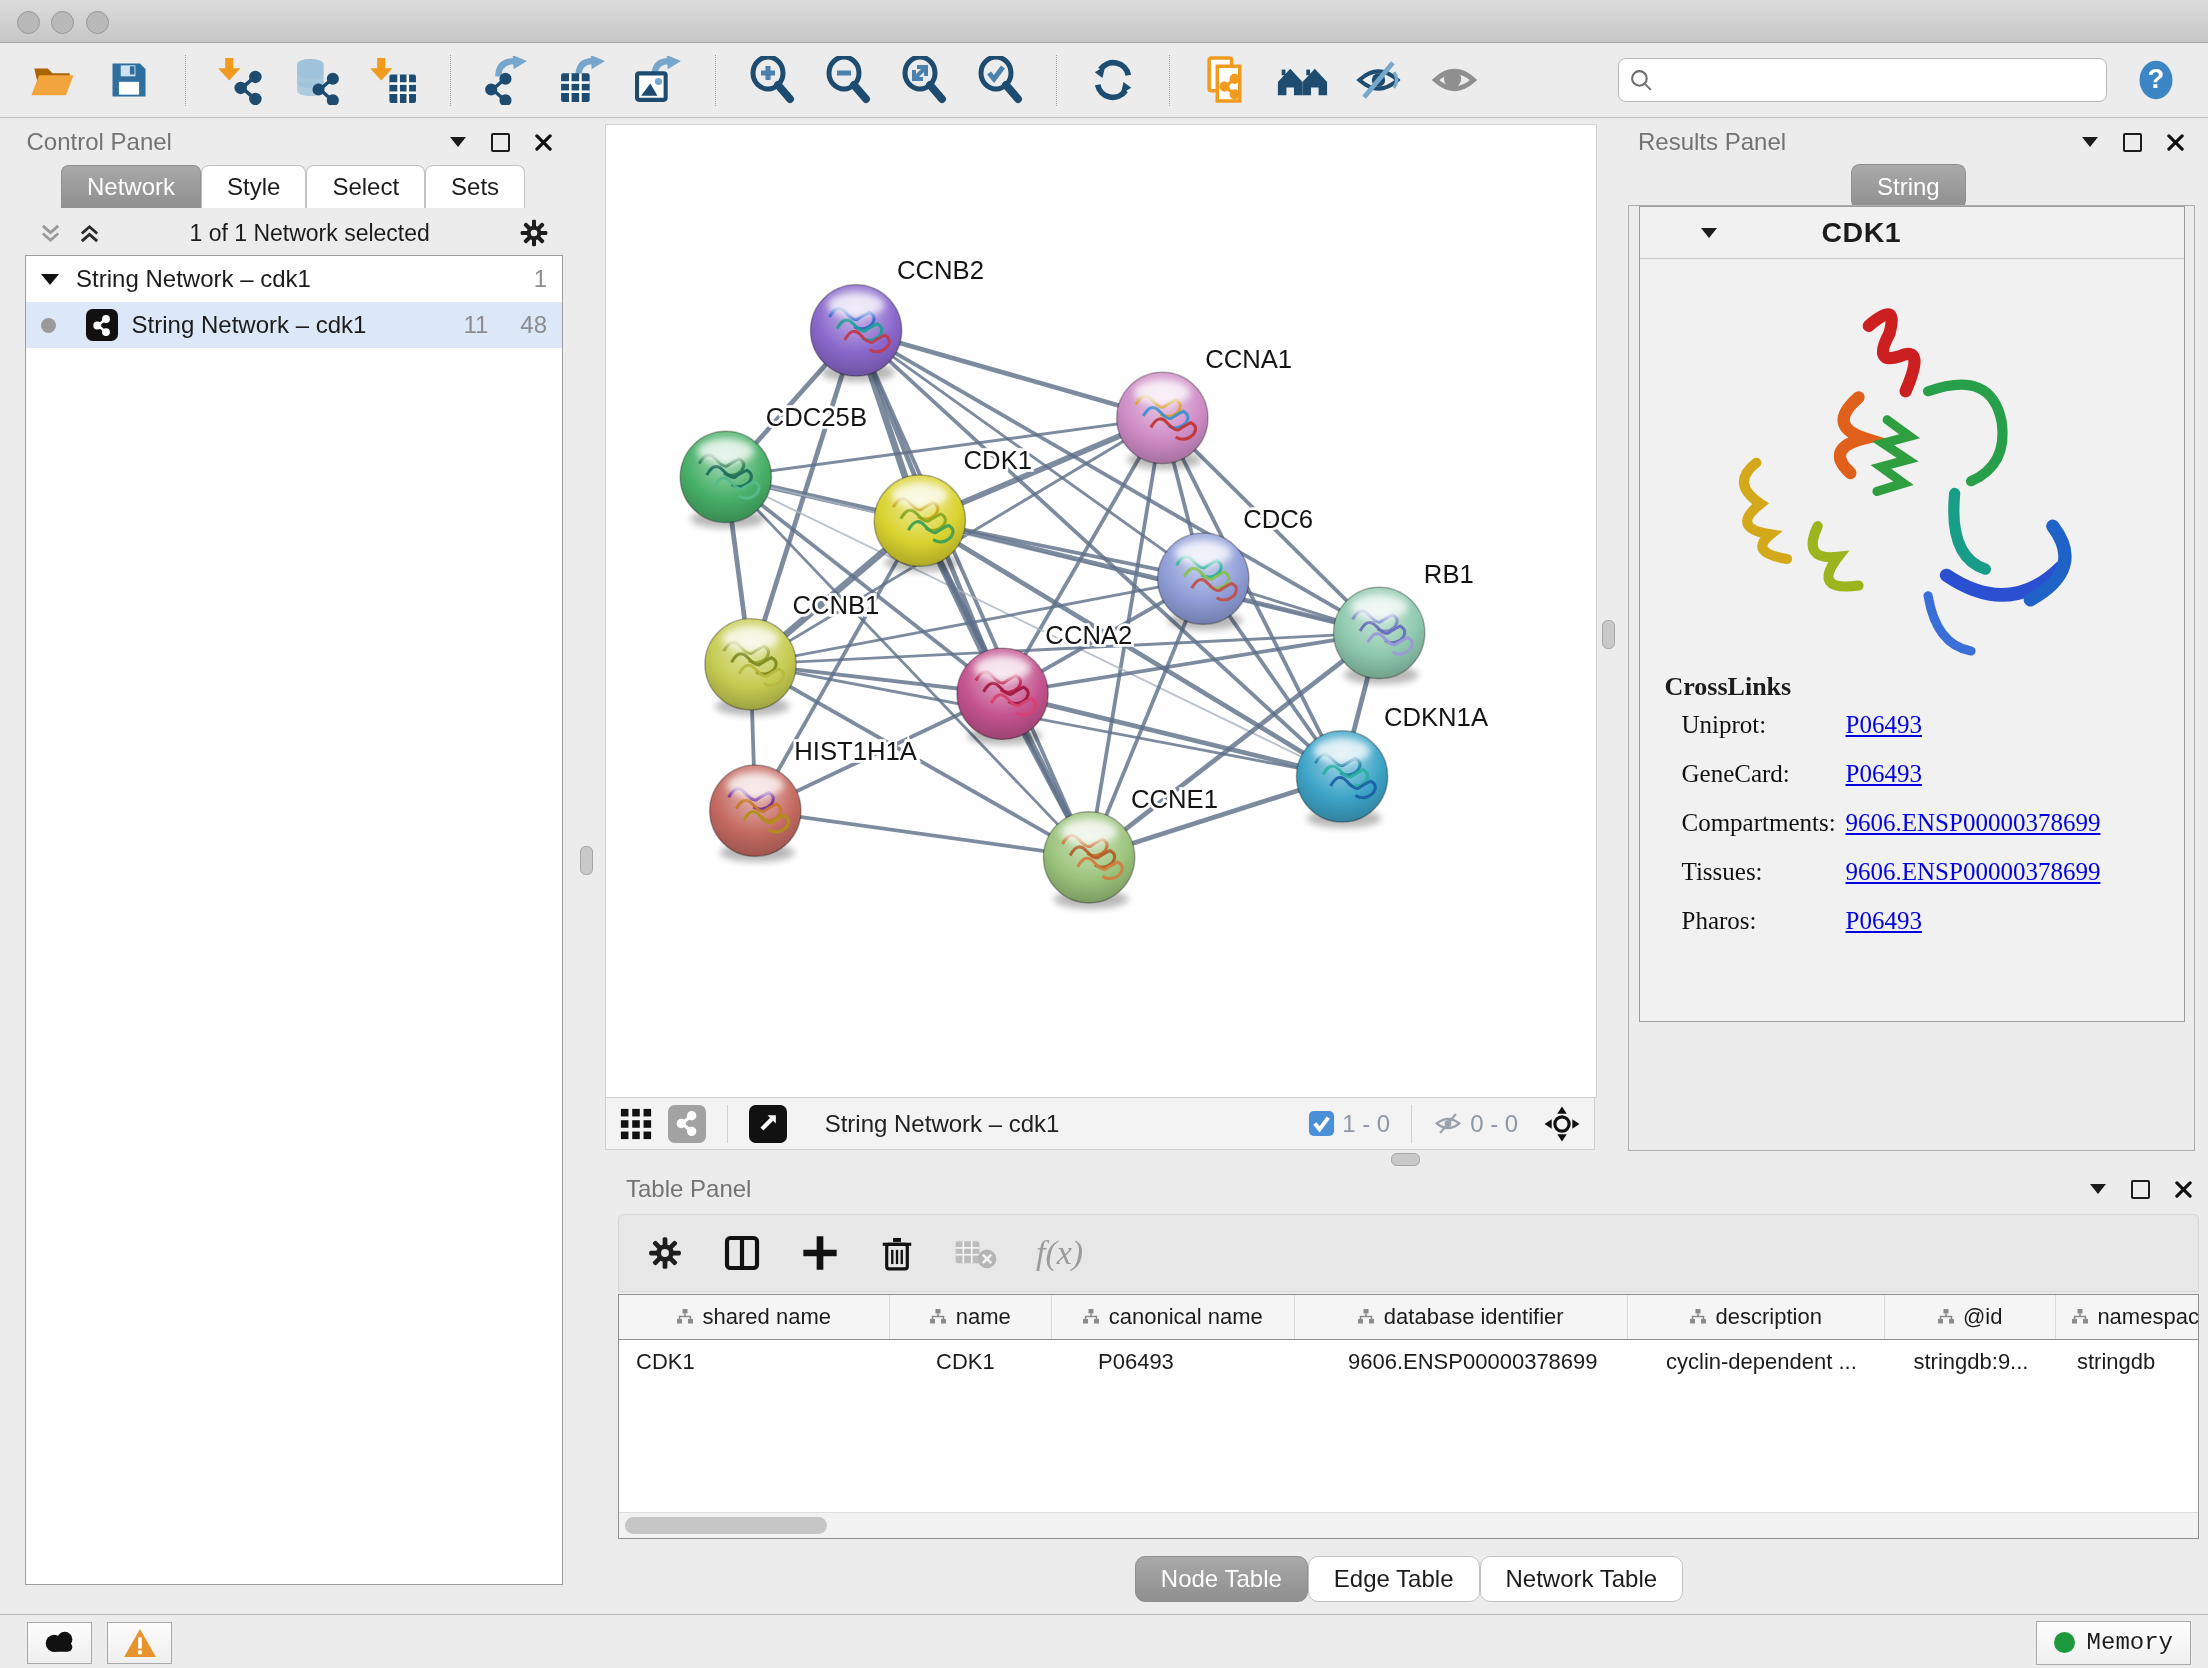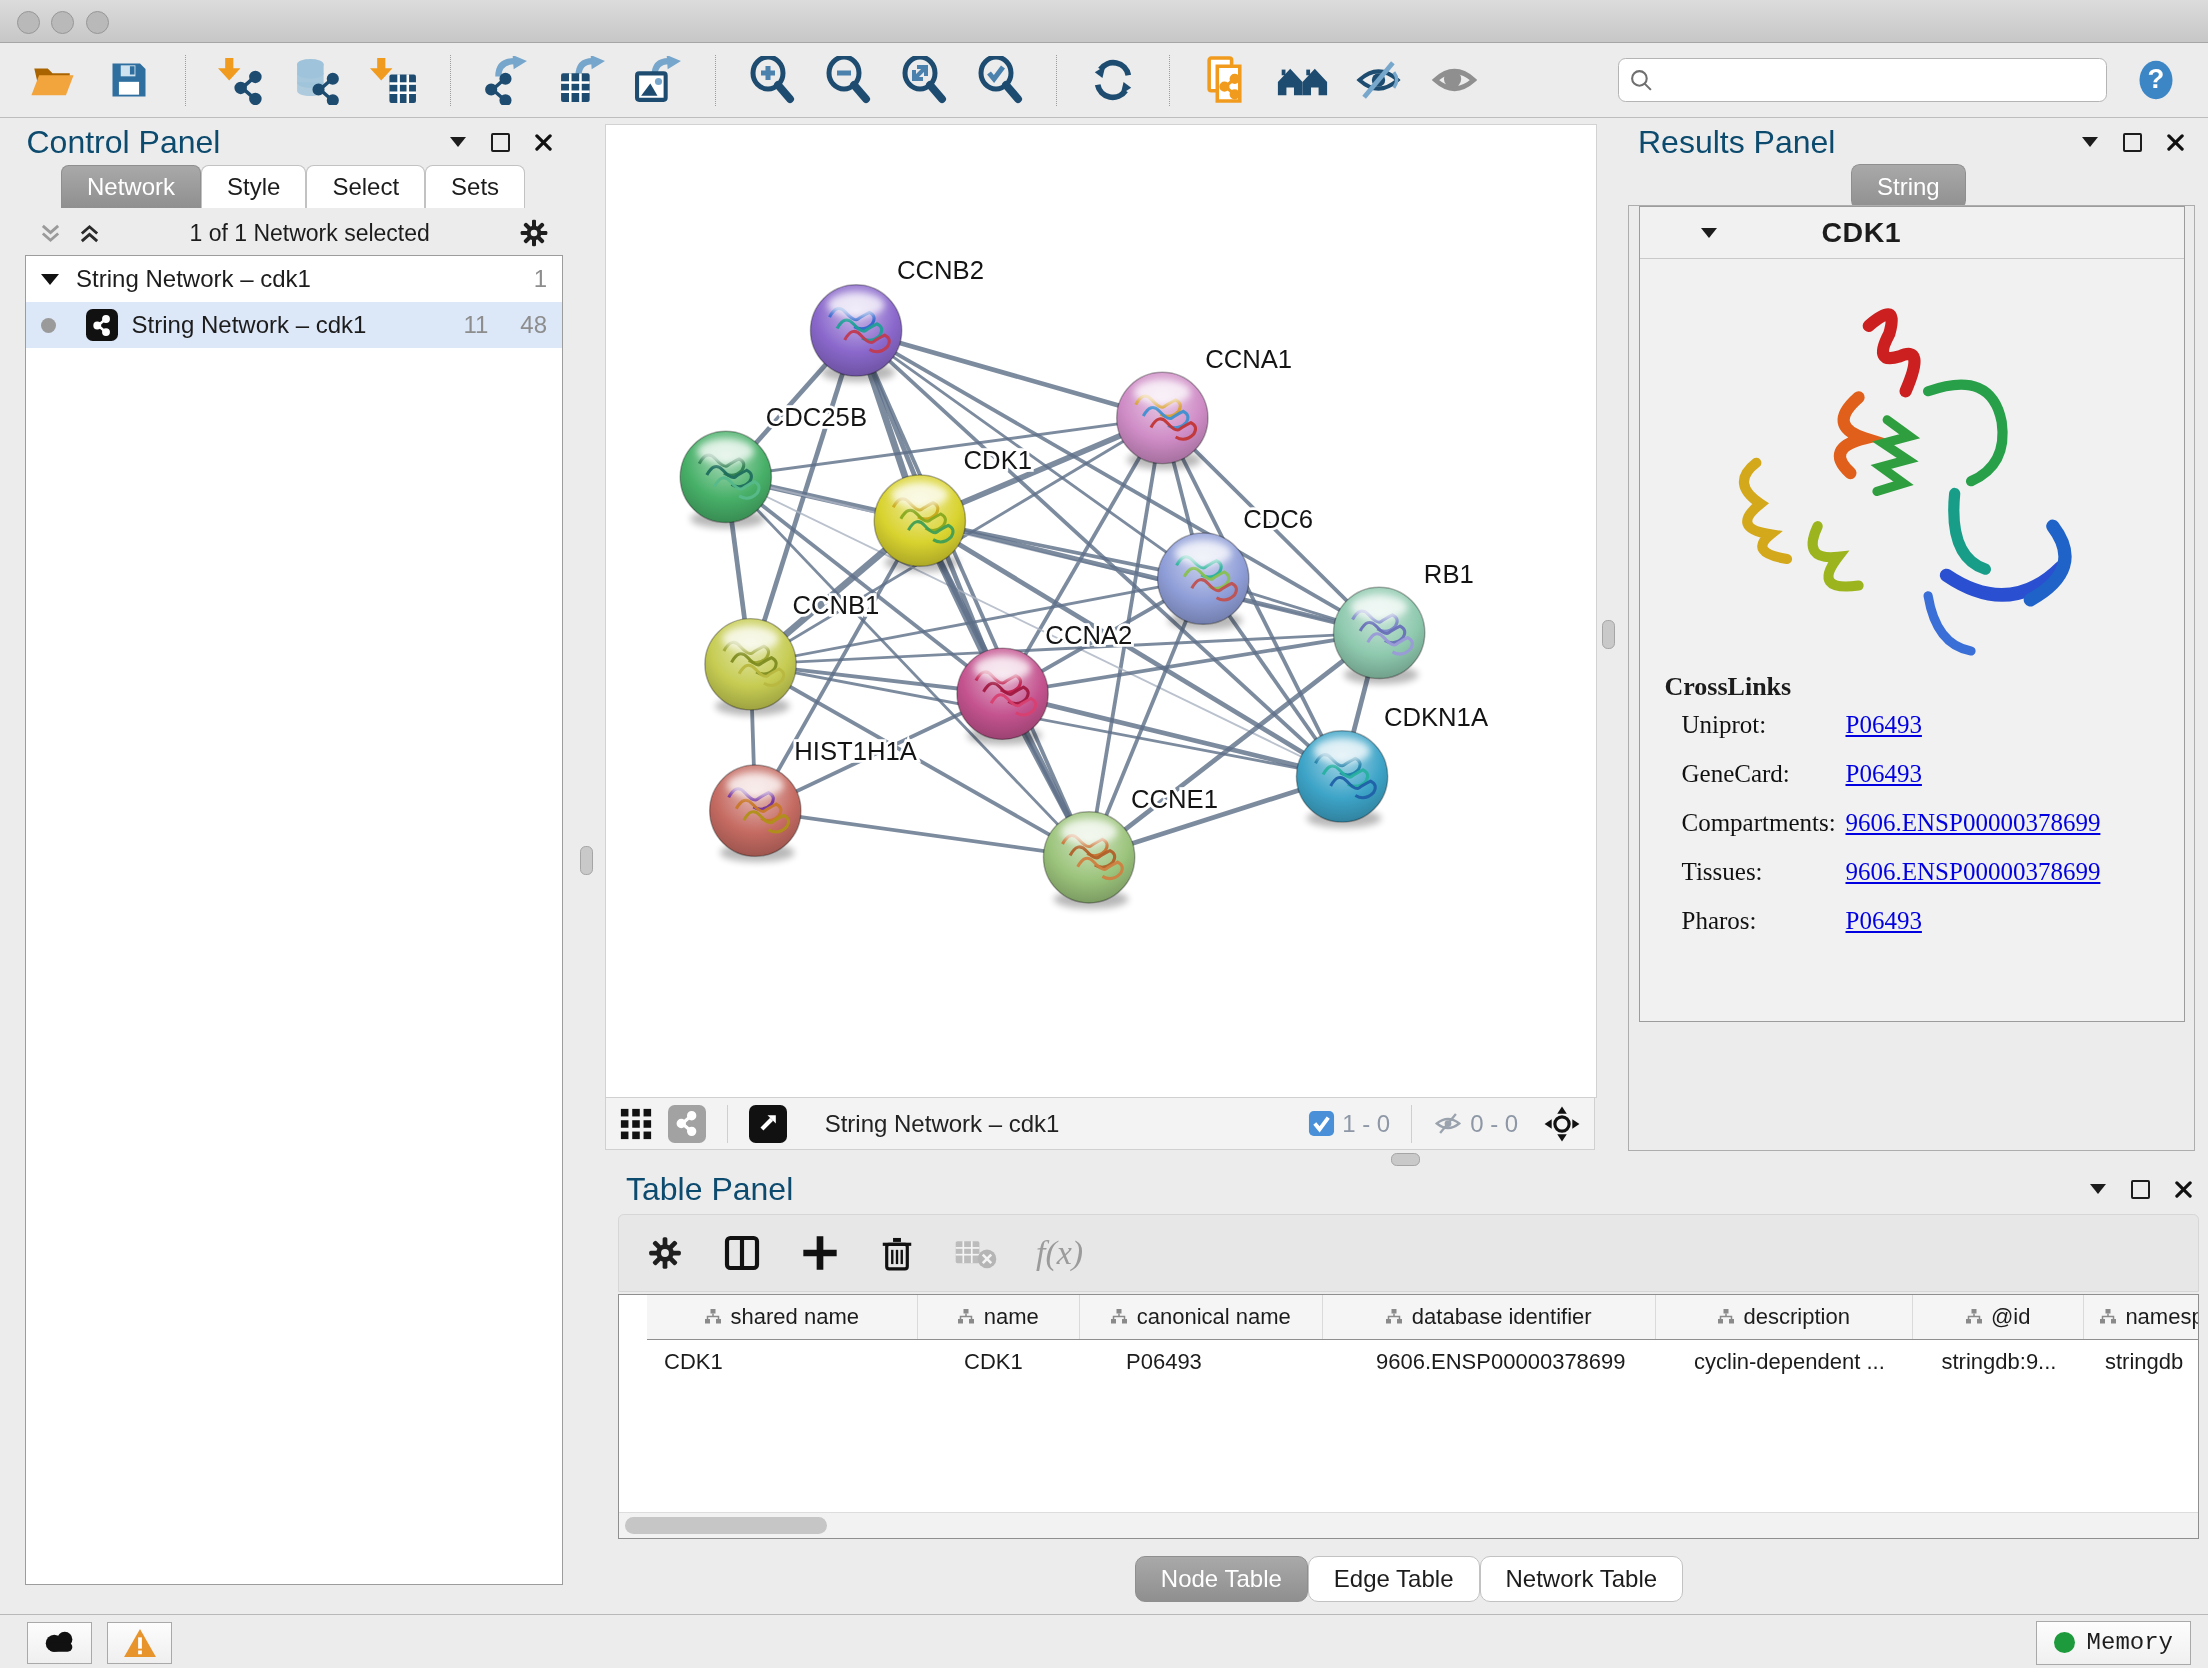--- a/index.html
+++ b/index.html
@@ -13,21 +13,21 @@
   .win-title{position:absolute;left:0;right:0;top:6.7px;text-align:center;font-size:25px;color:#3c3c3c;}
   
   .toolbar{position:absolute;left:0;top:43px;width:100%;height:75px;background:#ececec;
            border-bottom:1px solid #bdbdbd;display:flex;align-items:center;padding:0 25px;box-sizing:border-box;gap:21px;}
   .tb-btn{width:55px;height:55px;display:flex;align-items:center;justify-content:center;flex:0 0 auto;}
   .tb-sep{height:51px;border-left:1.9px dotted #9d9d9d;margin:0 7.6px;flex:0 0 auto;}
   .searchbox{margin-left:auto;width:468px;height:42px;border:1.9px solid #b4b4b4;border-radius:7.6px;background:#fff;
              display:flex;align-items:center;padding:0 9.5px;gap:7.6px;}
   .searchbox input{border:none;outline:none;font-size:23px;flex:1;background:transparent;}
   
-  .panel-title{font-size:32px;color:#0c4a6e;}
+  .panel-title{font-size:24px;color:#737373;}
   .panel-ctrls{display:flex;align-items:center;gap:25px;}
   .tri-down{width:0;height:0;border-left:8.6px solid transparent;border-right:8.6px solid transparent;border-top:10.5px solid #1c1c1c;}
   .float-box{width:15px;height:15px;border:2.9px solid #1c1c1c;border-radius:1.9px;}
   .tab{height:42px;padding:0 25px;display:flex;align-items:center;justify-content:center;
        background:#fff;border:1px solid #c2c2c2;border-bottom:none;border-radius:7.6px 7.6px 0 0;font-size:24px;cursor:default;}
   .tab.selected{background:linear-gradient(#a9a9a9,#8f8f8f);color:#fff;border-color:#8f8f8f;}
   .btn{background:#fff;border:1px solid #b5b5b5;border-radius:6.7px;font-size:24px;display:flex;align-items:center;justify-content:center;}
   
   .cp-header{position:absolute;left:9.5px;top:124px;width:559px;height:36px;display:flex;align-items:center;justify-content:space-between;padding:0 17px;box-sizing:border-box;}
   .cp-tabs{position:absolute;left:61px;top:165px;display:flex;}
@@ -60,21 +60,21 @@
   .entry-desc{font-size:25px;padding:13.3px 19px 0 19px;}
   .crosslinks{font-family:"Liberation Serif",serif;padding:0 0 0 42px;}
   .crosslinks .cl-title{font-size:26px;font-weight:bold;margin:5.7px 0 9.5px -17px;}
   .cl-row{display:flex;font-size:25px;margin-bottom:21px;}
   .cl-row .lab{width:164px;color:#111;}
   .cl-row .val{color:#0000e0;text-decoration:underline;}
   
   .tp-header{position:absolute;left:609px;top:1172px;width:1600px;height:34px;display:flex;align-items:center;justify-content:space-between;padding:0 17px;box-sizing:border-box;}
   .tp-toolbar{position:absolute;left:618px;top:1214px;width:1581px;height:78px;background:#e7e7e7;border:1px solid #d6d6d6;border-radius:5.7px 5.7px 0 0;
               display:flex;align-items:center;gap:38px;padding:0 27px;box-sizing:border-box;}
-  .tp-table{position:absolute;left:618px;top:1294px;width:1581px;height:245px;background:#fff;border:1.9px solid #8f8f8f;box-sizing:border-box;overflow:hidden;padding-left:28px;}
+  .tp-table{position:absolute;left:618px;top:1294px;width:1581px;height:245px;background:#fff;border:1.9px solid #8f8f8f;box-sizing:border-box;overflow:hidden;}
   .thead{display:flex;height:44px;background:#f5f5f5;border-bottom:1.9px solid #8f8f8f;}
   .th{display:flex;align-items:center;justify-content:center;gap:9.5px;font-size:22px;color:#1c1c1c;border-right:1px solid #dadada;box-sizing:border-box;flex:0 0 auto;overflow:hidden;white-space:nowrap;}
   .trow{display:flex;height:44px;align-items:center;}
   .td{font-size:22px;padding-left:17px;box-sizing:border-box;flex:0 0 auto;overflow:hidden;white-space:nowrap;}
   .hscroll{position:absolute;left:0;bottom:0;width:100%;height:25px;background:#f2f2f2;border-top:1px solid #ddd;}
   .hthumb{position:absolute;left:5.7px;top:3.8px;width:202px;height:17px;border-radius:8.6px;background:#c6c6c6;}
   .tp-tabs{position:absolute;left:609px;top:1556px;width:1600px;display:flex;justify-content:center;}
   .tp-tabs .tab{border-radius:10px;border-bottom:1px solid #c2c2c2;height:44px;}
   .tp-tabs .tab.selected{border-color:#8f8f8f;}
   

